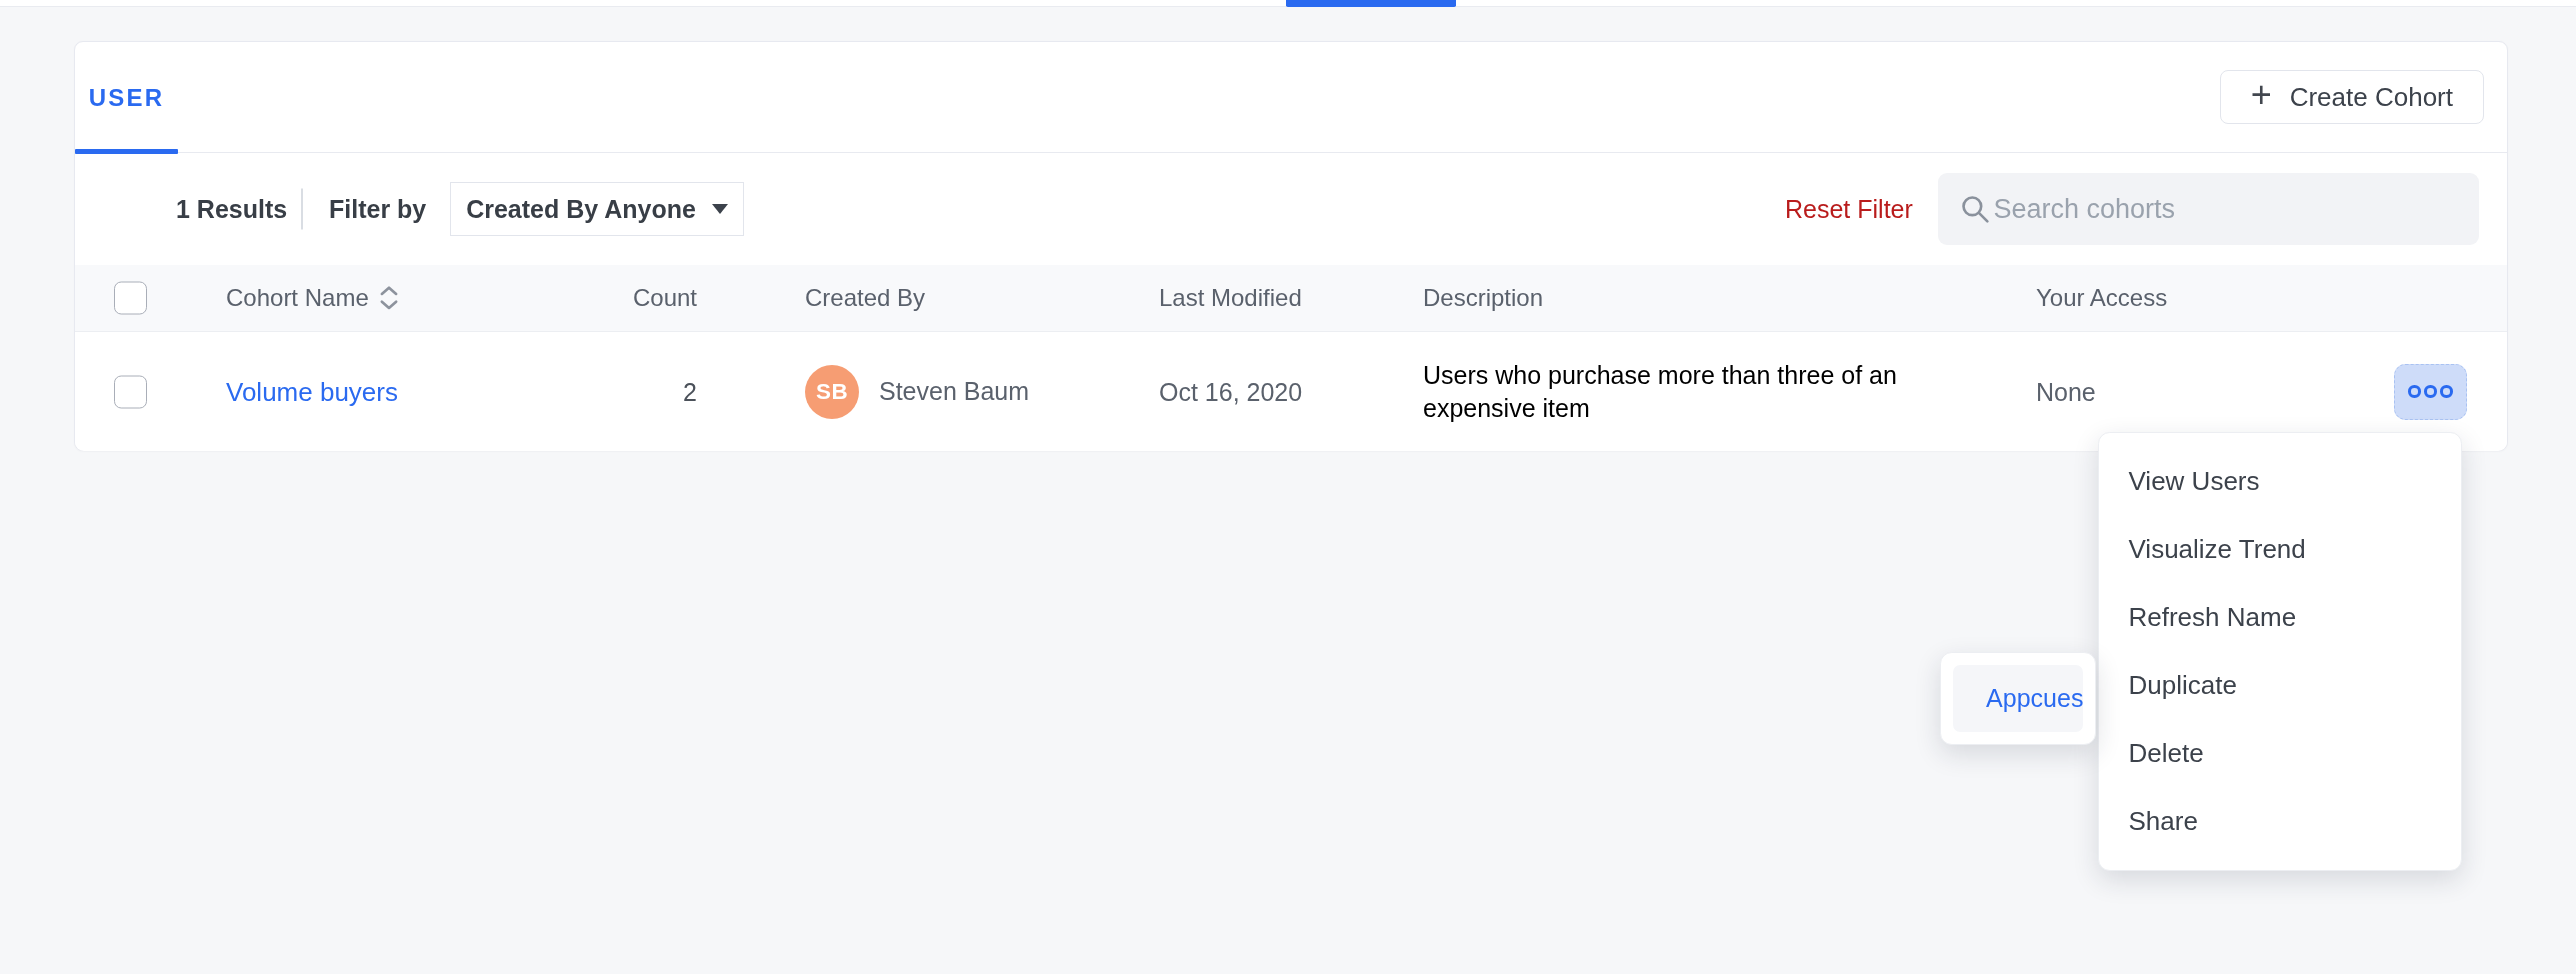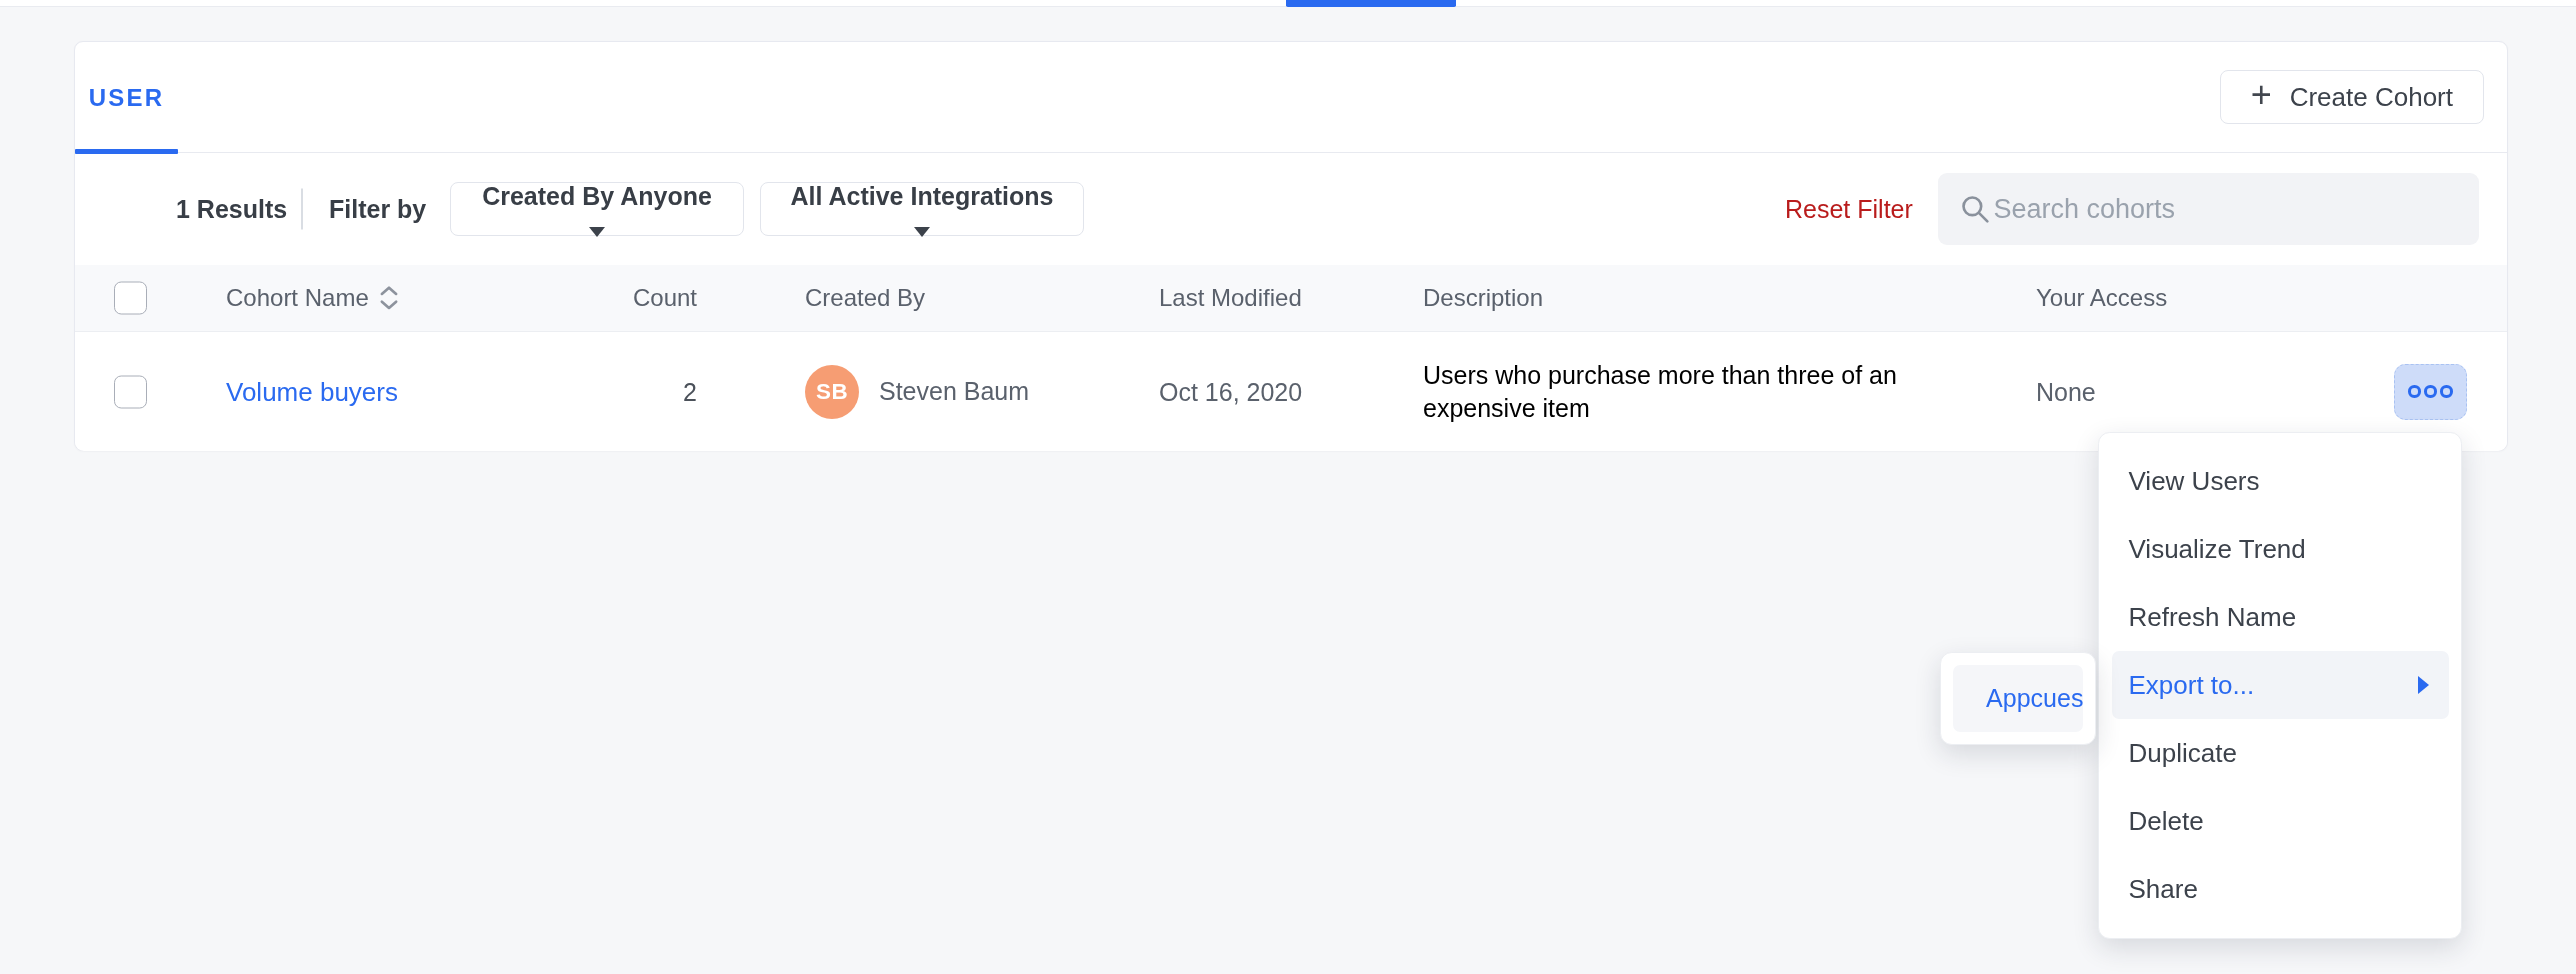--- a/index.html
+++ b/index.html
@@ -56,23 +56,23 @@
   .create-btn .create-label{
     font-size:26px; font-weight:500; color:#3c424b;
   }
   
   .filter-row{ position:relative; height:112px; }
   .filter-row > *{ position:absolute; top:50%; transform:translateY(-50%); }
   .results-count{ left:101px; font-size:25px; font-weight:600; color:#383e46; }
   .filter-vdivider{ left:226px; width:1.8px; height:41px; background:#d9dde3; }
   .filter-by-label{ left:254px; font-size:25px; font-weight:600; color:#383e46; }
   .dropdown{
-    height:54px; border:1.8px solid #e2e5ec; border-radius:8px; background:#fff;
+    height:54px; border:1.8px solid #e2e5ec; border-radius:0; background:#fff;
     display:flex; align-items:center; justify-content:center; gap:16px;
-    font-size:25px; font-weight:600; color:#383e46; cursor:pointer;flex-direction:column;
+    font-size:25px; font-weight:600; color:#383e46; cursor:pointer;
   }
   .dd-created{ left:375px; width:294px; }
   .dd-integrations{ left:685px; width:324px; }
   .caret-down{
     width:0; height:0; border-left:8px solid transparent;
     border-right:8px solid transparent; border-top:10px solid #3c424b;
   }
   .reset-link{ left:1710px; font-size:25px; font-weight:500; color:#b91c1c; cursor:pointer; }
   .search-box{
     left:1863px; width:541px; height:72px;
@@ -186,24 +186,20 @@
   <div class="filter-row">
     <span class="results-count">1 Results</span>
     <div class="filter-vdivider"></div>
     <span class="filter-by-label">Filter by</span>
 
     <div class="dropdown dd-created">
       <span>Created By Anyone</span>
       <span class="caret-down"></span>
     </div>
 
-    <div class="dropdown dd-integrations">
-      <span>All Active Integrations</span>
-      <span class="caret-down"></span>
-    </div>
 
     <span class="reset-link">Reset Filter</span>
 
     <div class="search-box">
       <span>
         <svg width="30" height="30" viewBox="0 0 34 34">
           <circle cx="14" cy="14" r="10" fill="none" stroke="#8a919c" stroke-width="3"></circle>
           <line x1="22" y1="22" x2="31" y2="31" stroke="#8a919c" stroke-width="3" stroke-linecap="round"></line>
         </svg>
       </span>
@@ -257,24 +253,20 @@
 <div class="ctx-menu">
   <div class="menu-item">
     <span>View Users</span>
   </div>
   <div class="menu-item">
     <span>Visualize Trend</span>
   </div>
   <div class="menu-item">
     <span>Refresh Name</span>
   </div>
-  <div class="menu-item highlighted">
-    <span>Export to...</span>
-    <span class="submenu-arrow"></span>
-  </div>
   <div class="menu-item">
     <span>Duplicate</span>
   </div>
   <div class="menu-item">
     <span>Delete</span>
   </div>
   <div class="menu-item">
     <span>Share</span>
   </div>
 </div>

